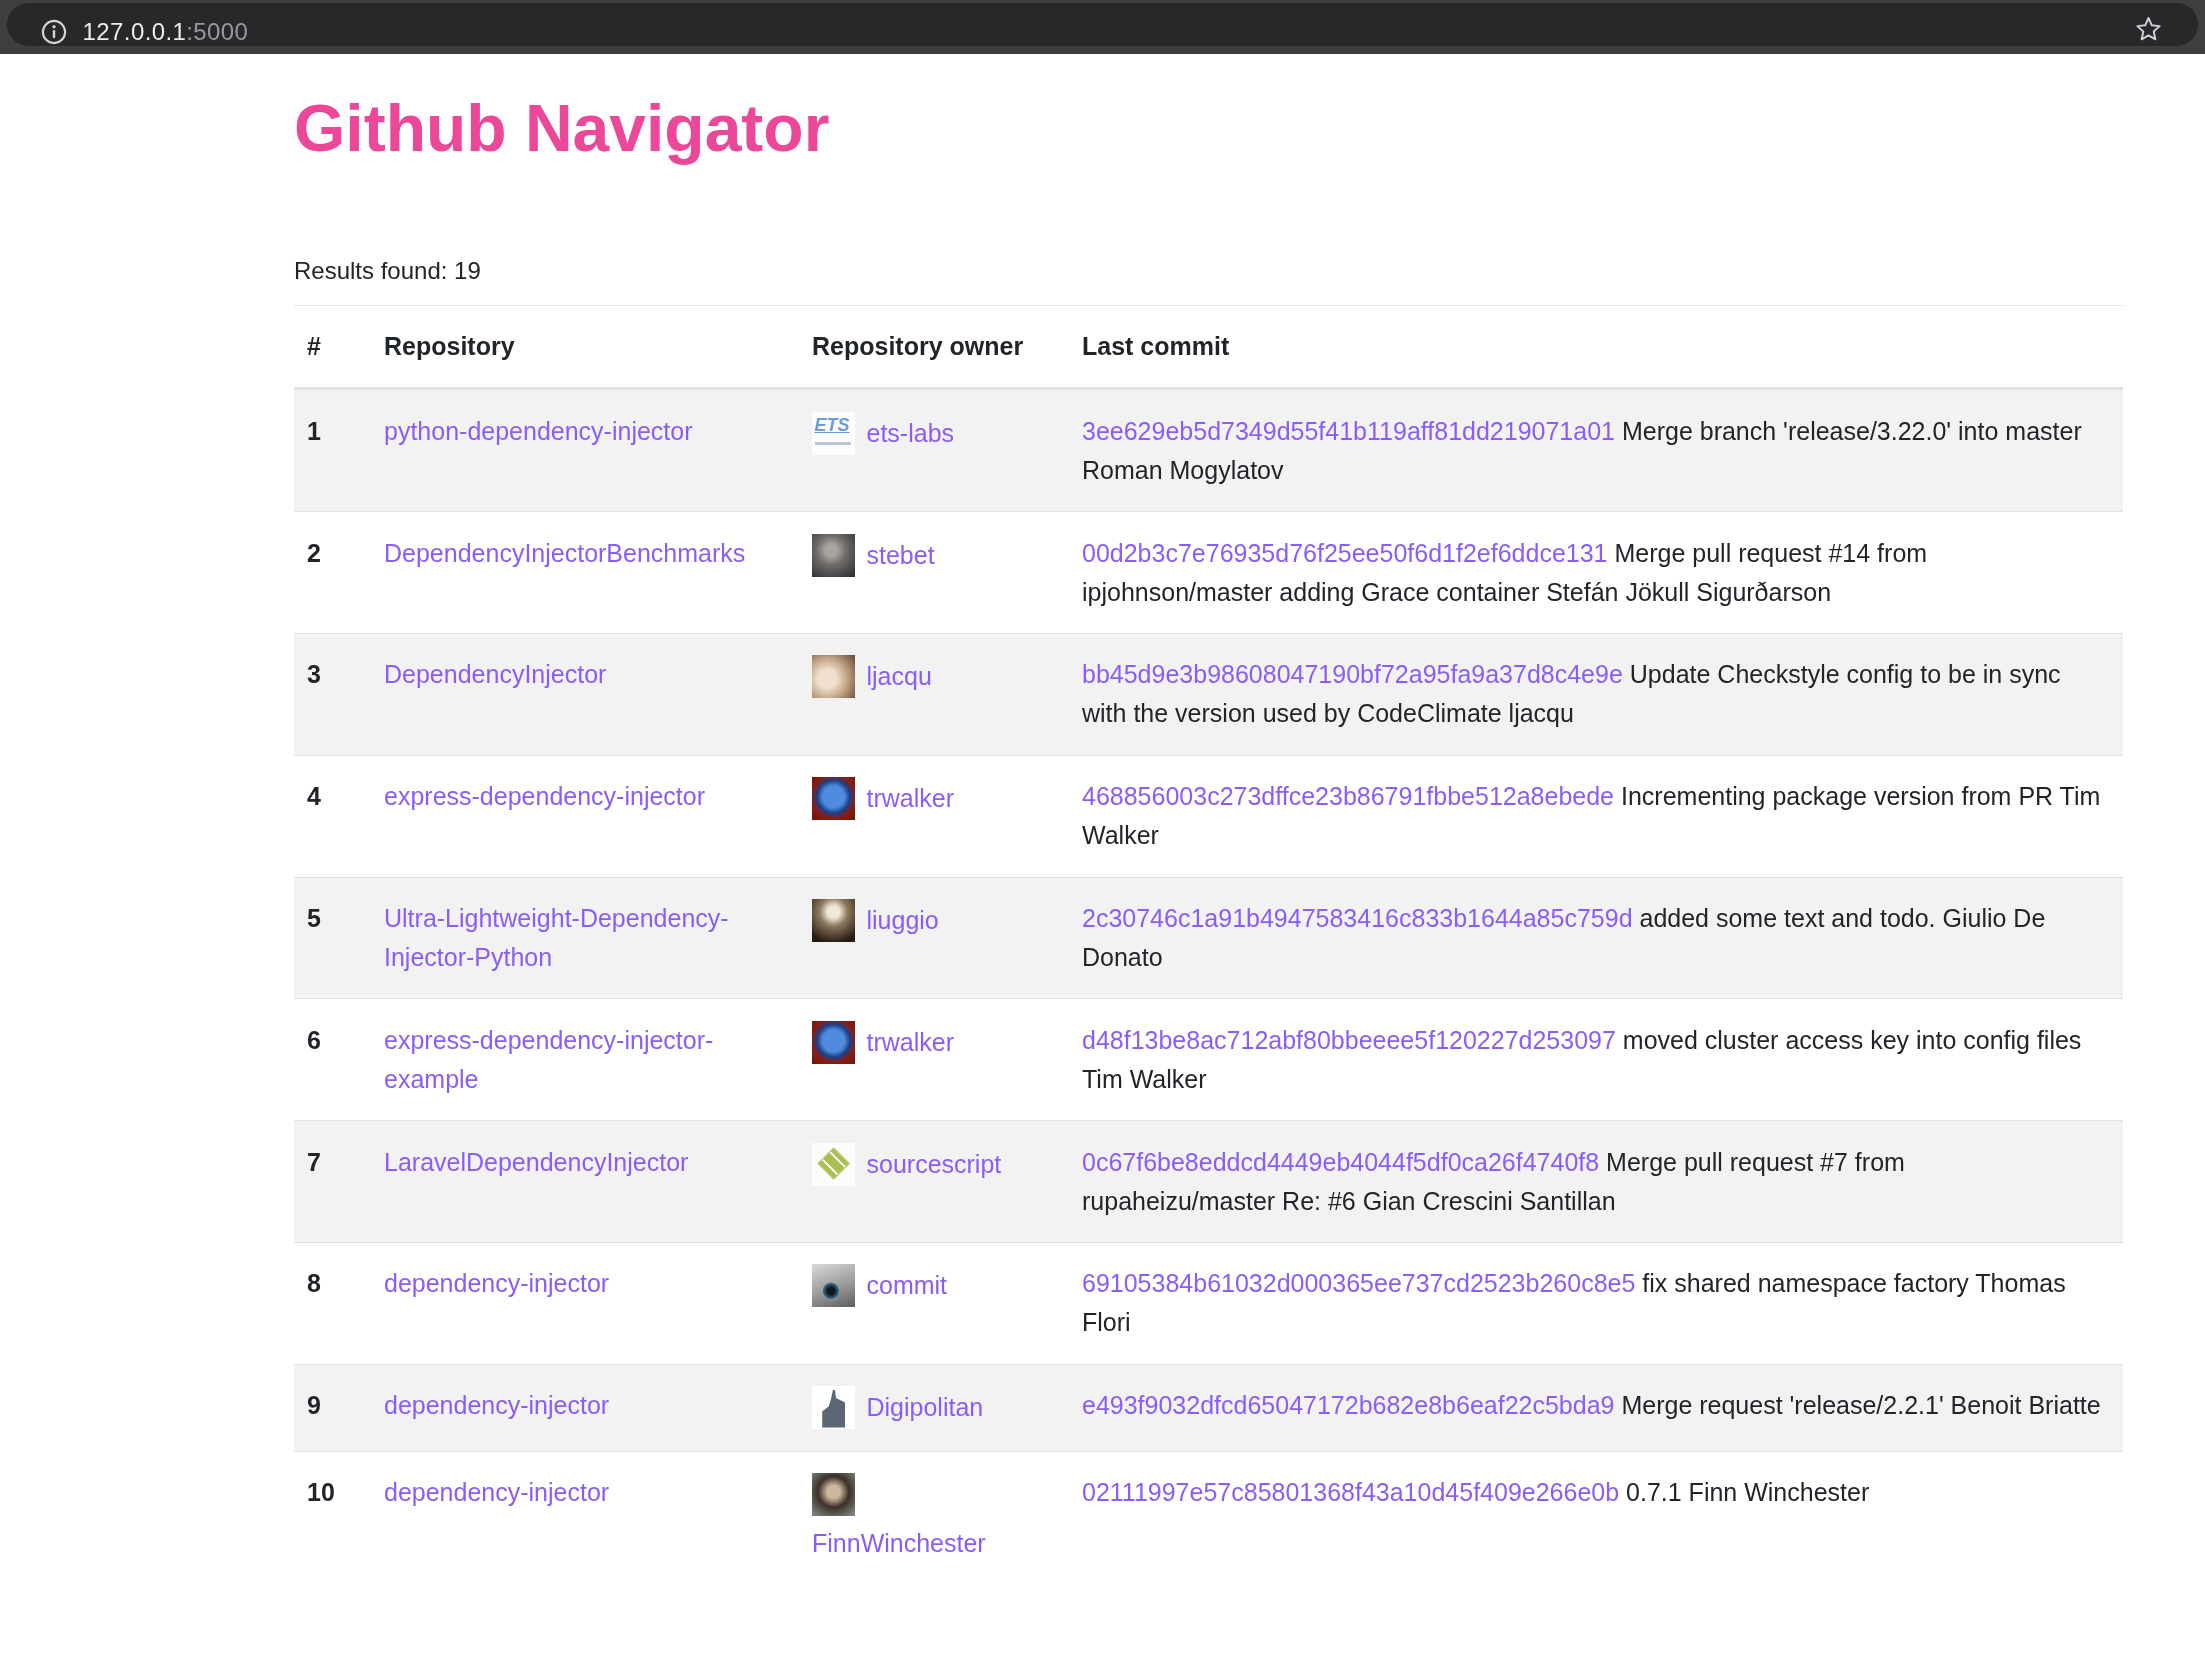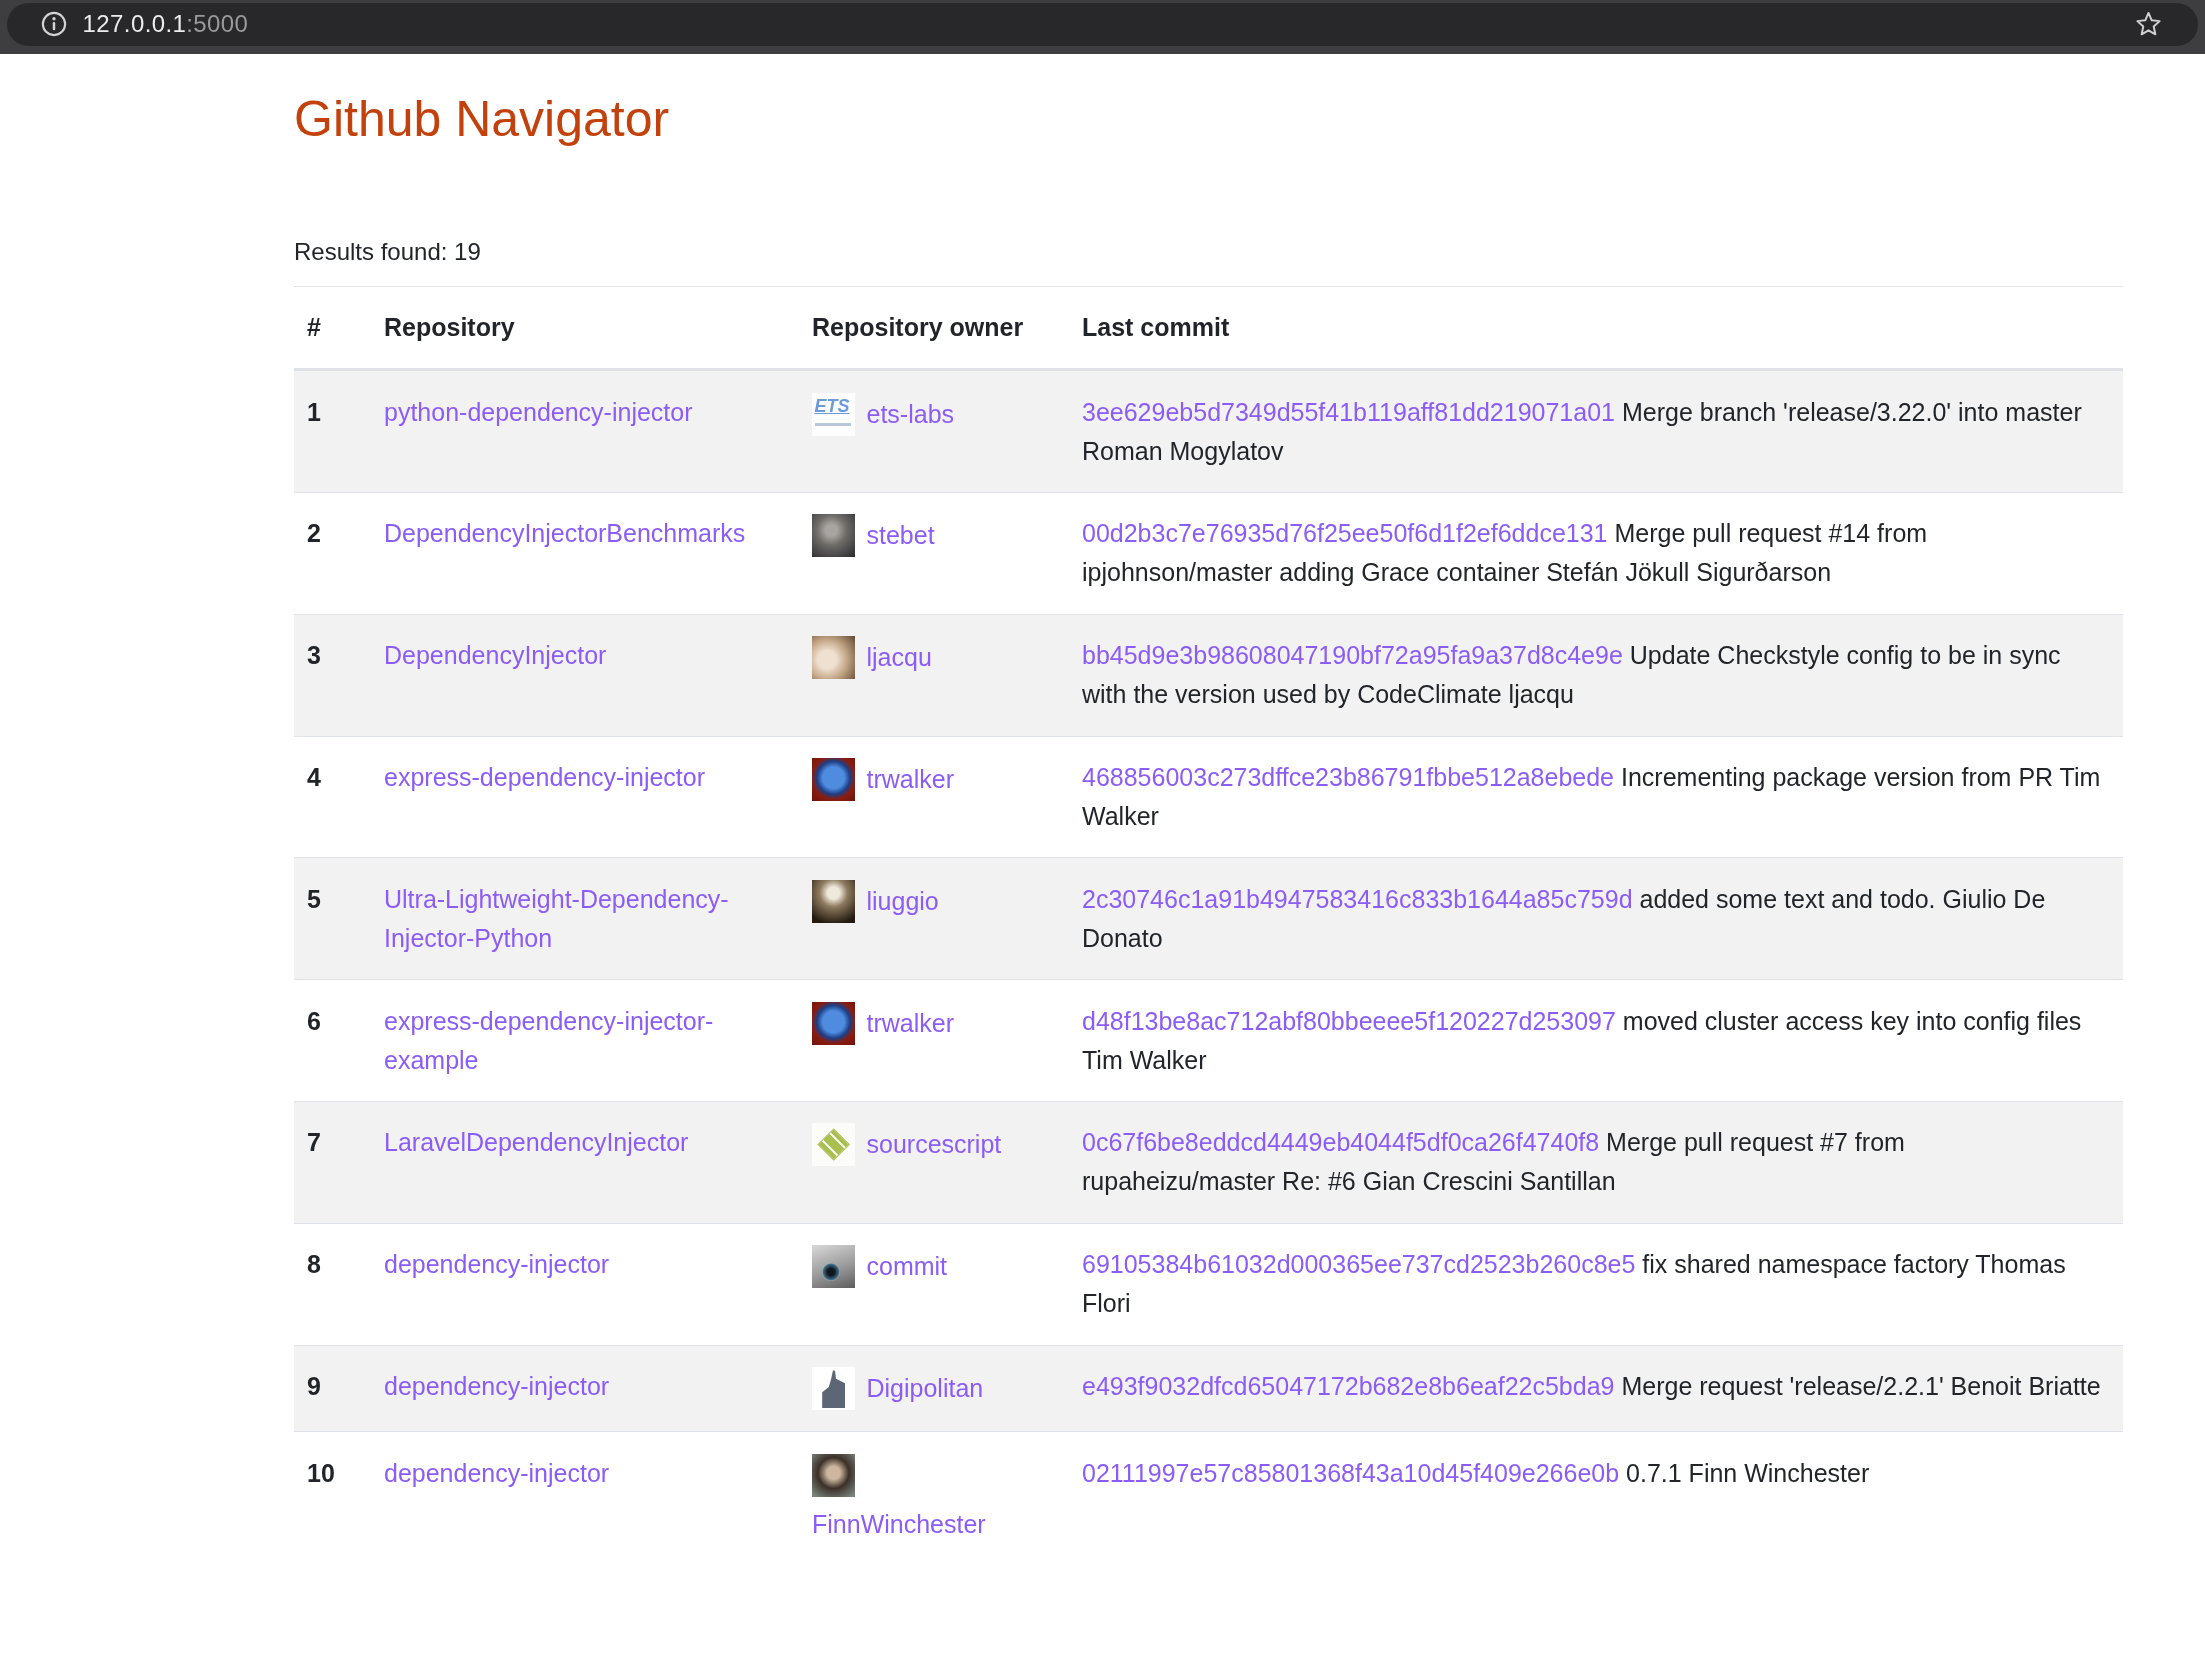--- a/index.html
+++ b/index.html
@@ -18,44 +18,44 @@
     width: 100%; height: 54px;
     background: #3e3e41;
   }
   .addrbar {
     position: absolute;
     left: 6.6px; right: 7px; top: 2.5px;
     height: 43px;
     background: #28282b;
     border-radius: 21.4px;
     display: flex;
-    align-items: center;
+    align-items: flex-end;
     padding: 0 33px;
     box-sizing: border-box;
   }
   .addr-left { display: flex; align-items: center; gap: 15px; }
   .info-icon svg { display: block; }
   .url-text { font-size: 24px; letter-spacing: 0.4px; }
   .url-host { color: #ececee; }
   .url-port { color: #98989d; }
   .star-icon { margin-left: auto; }
   .star-icon svg { display: block; }
 
   
   .container {
     width: 1829px;
     margin-left: 294px;
     padding-top: 18px;
   }
   h1.page-title {
     margin: 16.5px 0 0 0;
-    font-size: 50px;
-    font-weight: 400;
+    font-size: 66px;
+    font-weight: 700;
     line-height: 1.2;
-    color: #c2410c;
+    color: #ec4899;
   }
 
   .form-row {
     display: flex;
     gap: 16.5px;
     margin-top: 51px;
     align-items: flex-end;
   }
   .search-group { flex: 1 1 auto; }
   .limit-group { width: 290px; flex: 0 0 auto; }

